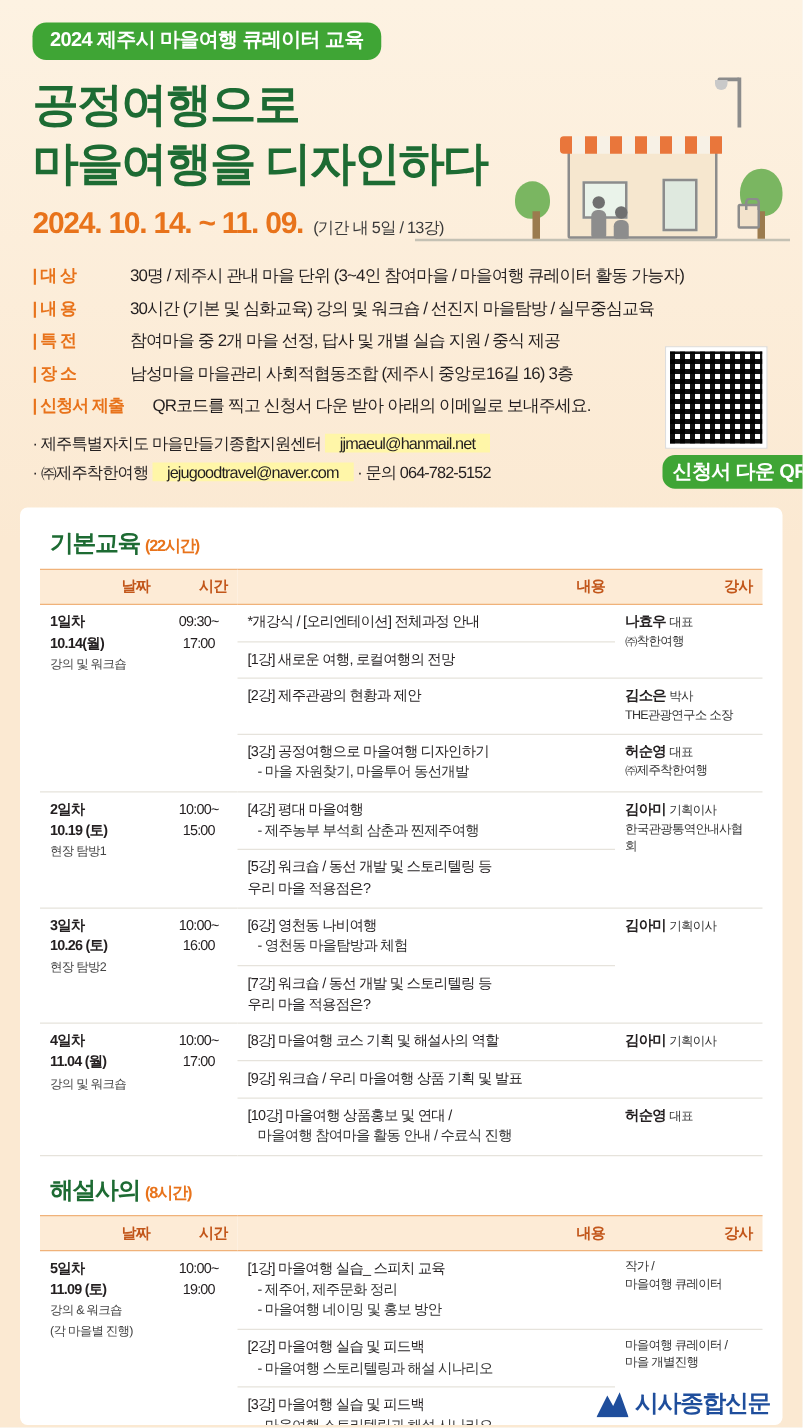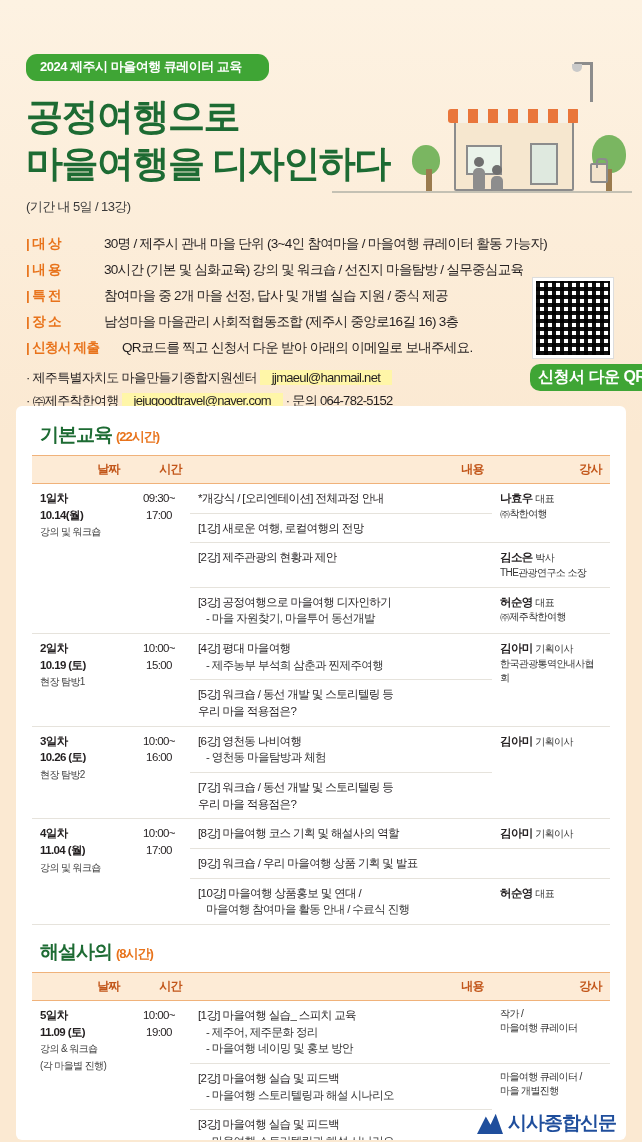--- a/index.html
+++ b/index.html
@@ -23,26 +23,25 @@
   
   .header {
     position: relative;
     padding: 18px 22px 6px 26px;
     height: 400px;
   }
   .badge {
     display: inline-block;
     background: #3fa535;
     color: #ffffff;
-    font-size: 13px;
+    font-size: 16px;
     font-weight: bold;
     border-radius: 11px;
-    padding: 4px 27px 5px 14px;
+    padding: 4px 14px 5px 14px;
     letter-spacing: -0.5px;
-    margin-top: 36px;
   }
   .title {
     margin-top: 12px;
     font-size: 37px;
     font-weight: bold;
     color: #1d6b33;
     letter-spacing: -1.5px;
     line-height: 1.28;
   }
   .title .line2 { display:block; }
@@ -300,20 +299,21 @@
     </div>
 
     <div class="badge">2024 제주시 마을여행 큐레이터 교육</div>
 
     <div class="title">
       <span>공정여행으로</span>
       <span class="line2">마을여행을 디자인하다</span>
     </div>
 
     <div class="daterow">
+      <span class="dates">2024. 10. 14. ~ 11. 09.</span>
       <span class="note">(기간 내 5일 / 13강)</span>
     </div>
 
     <div class="info" style="padding-left:0;margin-top:14px;">
       <div class="row">
         <span class="label">| 대  상</span>
         <span class="val">30명 / 제주시 관내 마을 단위 (3~4인 참여마을 / 마을여행 큐레이터 활동 가능자)</span>
       </div>
       <div class="row">
         <span class="label">| 내  용</span>

